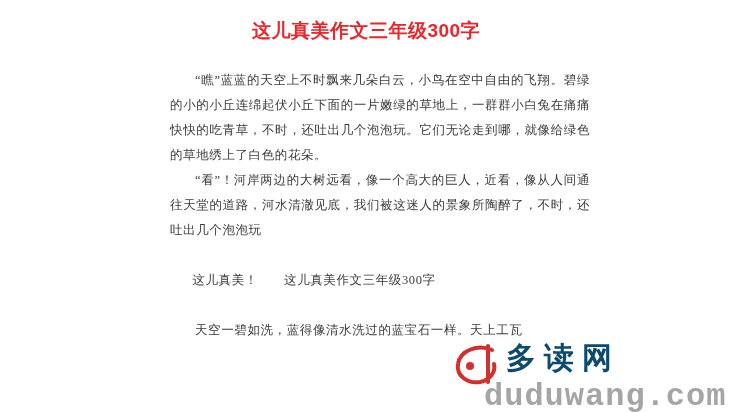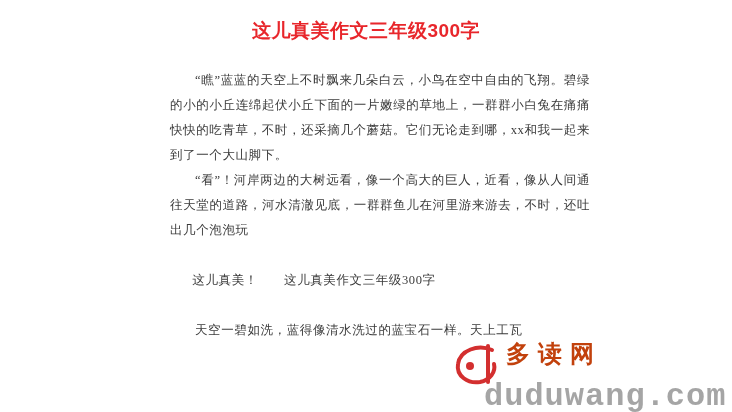--- a/index.html
+++ b/index.html
@@ -70,23 +70,23 @@
     left: 0;
     top: 4px;
     width: 56px;
     height: 48px;
   }
   .wm-cn {
     position: absolute;
     left: 58px;
     top: 0px;
     font-family: "Liberation Sans", sans-serif;
-    font-size: 24px;
+    font-size: 30px;
     font-weight: bold;
-    color: #c2410c;
+    color: #0c4a6e;
     letter-spacing: 8px;
     text-shadow: 0 1px 0 rgba(255,255,255,0.65);
   }
   .wm-en {
     position: absolute;
     left: 36px;
     top: 40px;
     font-family: Liberation Mono, monospace;
     font-size: 32px;
     font-weight: bold;
@@ -96,22 +96,22 @@
   }
 </style>
 </head>
 <body>
 
 <div class="page">
 
   <div class="doc-title">这儿真美作文三年级300字</div>
 
   <div class="body-text">
-    <p class="para indent">“瞧”蓝蓝的天空上不时飘来几朵白云，小鸟在空中自由的飞翔。碧绿的小的小丘连绵起伏小丘下面的一片嫩绿的草地上，一群群小白兔在痛痛快快的吃青草，不时，还采摘几个蘑菇。它们无论走到哪，xx和我一起来到了一个大山脚下。</p>
-    <p class="para indent">“看”！河岸两边的大树远看，像一个高大的巨人，近看，像从人间通往天堂的道路，河水清澈见底，一群群鱼儿在河里游来游去，不时，还吐出几个泡泡玩</p>
+    <p class="para indent">“瞧”蓝蓝的天空上不时飘来几朵白云，小鸟在空中自由的飞翔。碧绿的小的小丘连绵起伏小丘下面的一片嫩绿的草地上，一群群小白兔在痛痛快快的吃青草，不时，还吐出几个泡泡玩。它们无论走到哪，就像给绿色的草地绣上了白色的花朵。</p>
+    <p class="para indent">“看”！河岸两边的大树远看，像一个高大的巨人，近看，像从人间通往天堂的道路，河水清澈见底，我们被这迷人的景象所陶醉了，不时，还吐出几个泡泡玩</p>
     <p class="para split-line">
       <span>这儿真美！</span><span>　　</span><span>这儿真美作文三年级300字</span>
     </p>
     <p class="para indent">天空一碧如洗，蓝得像清水洗过的蓝宝石一样。天上工瓦</p>
   </div>
 
   <div class="watermark">
     <svg class="wm-logo" viewBox="0 0 56 48">
       <path d="M44 8 C30 2, 12 8, 10 22 C8 34, 20 42, 32 40 C42 38, 48 30, 46 22" fill="none" stroke="#d32f2f" stroke-width="4" stroke-linecap="round"></path>
       <path d="M40 4 L40 40" fill="none" stroke="#d32f2f" stroke-width="4" stroke-linecap="round"></path>

